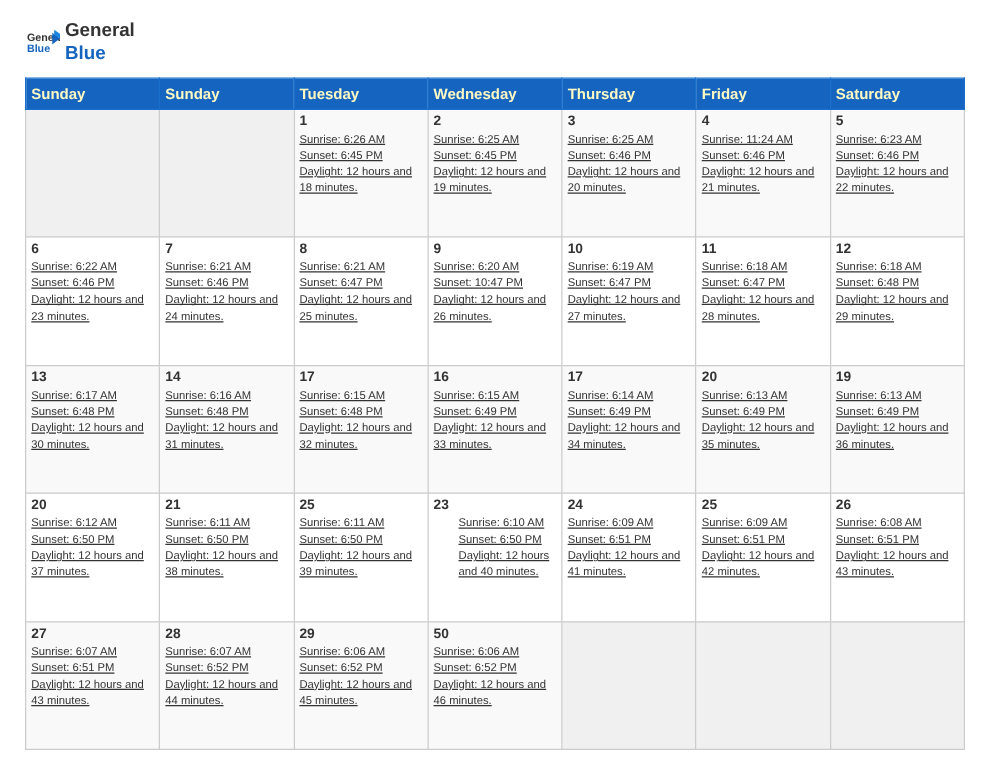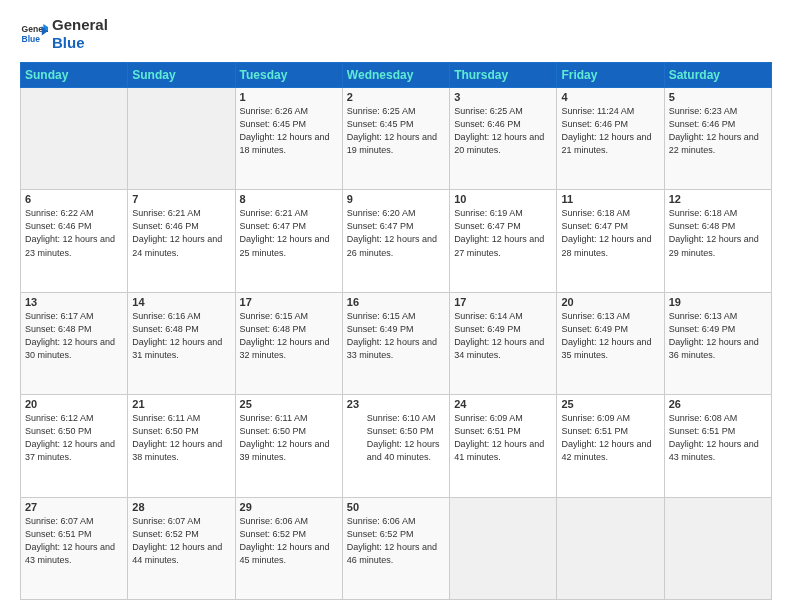--- a/index.html
+++ b/index.html
@@ -47,21 +47,21 @@
     }
     .calendar {
       flex: 1;
       border: 1px solid #ccc;
       border-collapse: collapse;
       width: 100%;
       table-layout: fixed;
     }
     .calendar thead tr th {
       background: #1565c0;
-      color: #5eead4;
+      color: #fef9c3;
       font-size: 12px;
       font-weight: bold;
       padding: 5px 4px;
       text-align: left;
       border: 1px solid #1a6fcc;
     }
     .calendar tbody tr td {
       border: 1px solid #ccc;
       vertical-align: top;
       padding: 3px 4px;
@@ -79,20 +79,21 @@
     .day-num {
       font-size: 11px;
       font-weight: bold;
       display: block;
       margin-bottom: 2px;
     }
     .day-info {
       font-size: 9px;
       line-height: 1.45;
       color: #333;
+      text-decoration: underline;
     }
   </style>
 </head>
 <body>
 
 <div class="page">
   <div class="header">
     <div class="logo">
       <svg class="logo-icon" viewBox="0 0 36 36">
         <text x="2" y="16" font-size="11" font-weight="bold" fill="#333" font-family="Arial">General</text>
@@ -173,21 +174,21 @@
           </td>
           <td>
             <span class="day-num">8</span>
             <div class="day-info" style="white-space: pre-line;">Sunrise: 6:21 AM
 Sunset: 6:47 PM
 Daylight: 12 hours and 25 minutes.</div>
           </td>
           <td>
             <span class="day-num">9</span>
             <div class="day-info" style="white-space: pre-line;">Sunrise: 6:20 AM
-Sunset: 6:47 PM
+Sunset: 10:47 PM
 Daylight: 12 hours and 26 minutes.</div>
           </td>
           <td>
             <span class="day-num">10</span>
             <div class="day-info" style="white-space: pre-line;">Sunrise: 6:19 AM
 Sunset: 6:47 PM
 Daylight: 12 hours and 27 minutes.</div>
           </td>
           <td>
             <span class="day-num">11</span>

